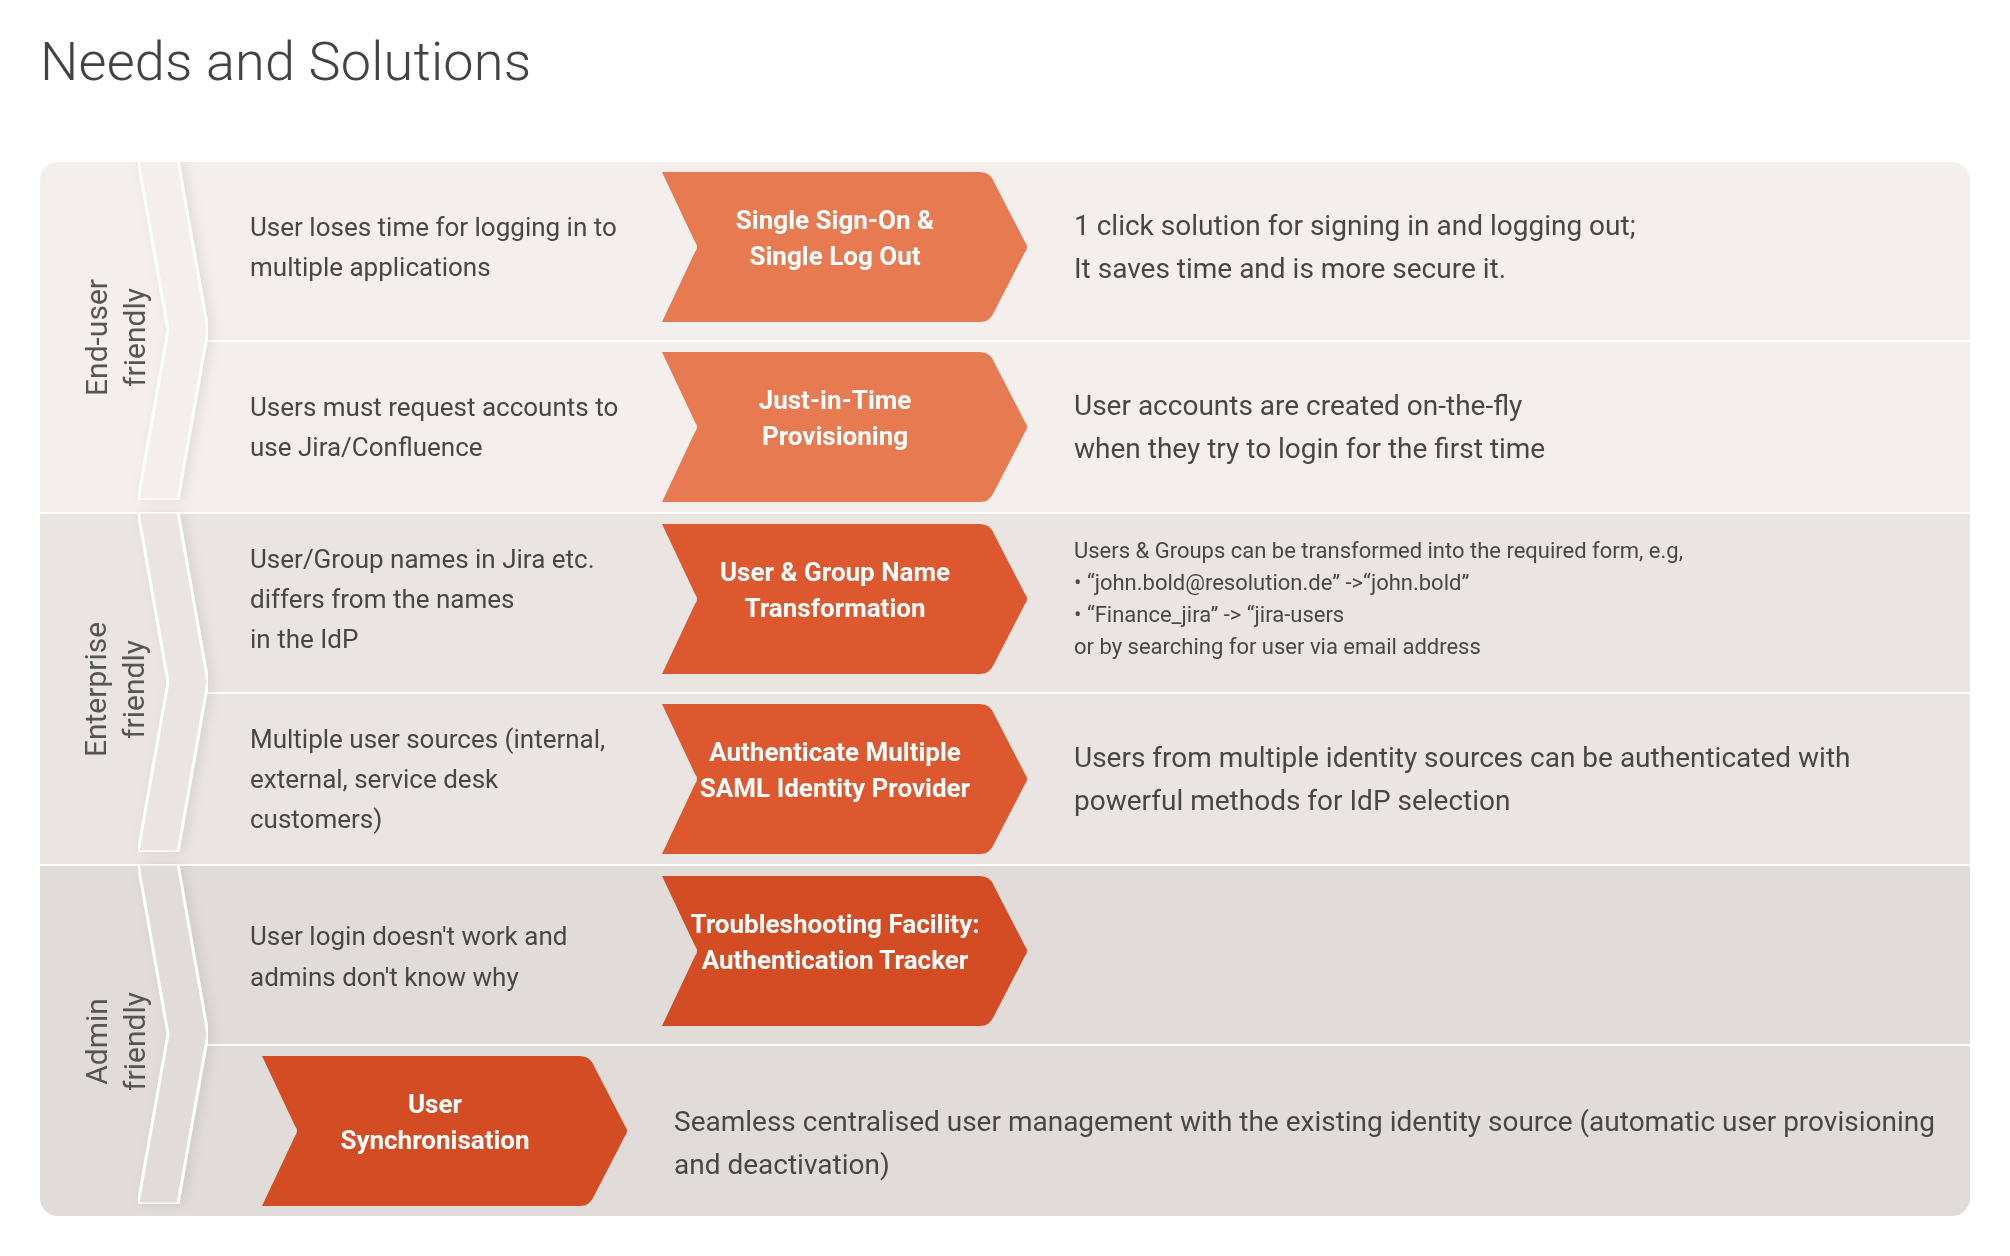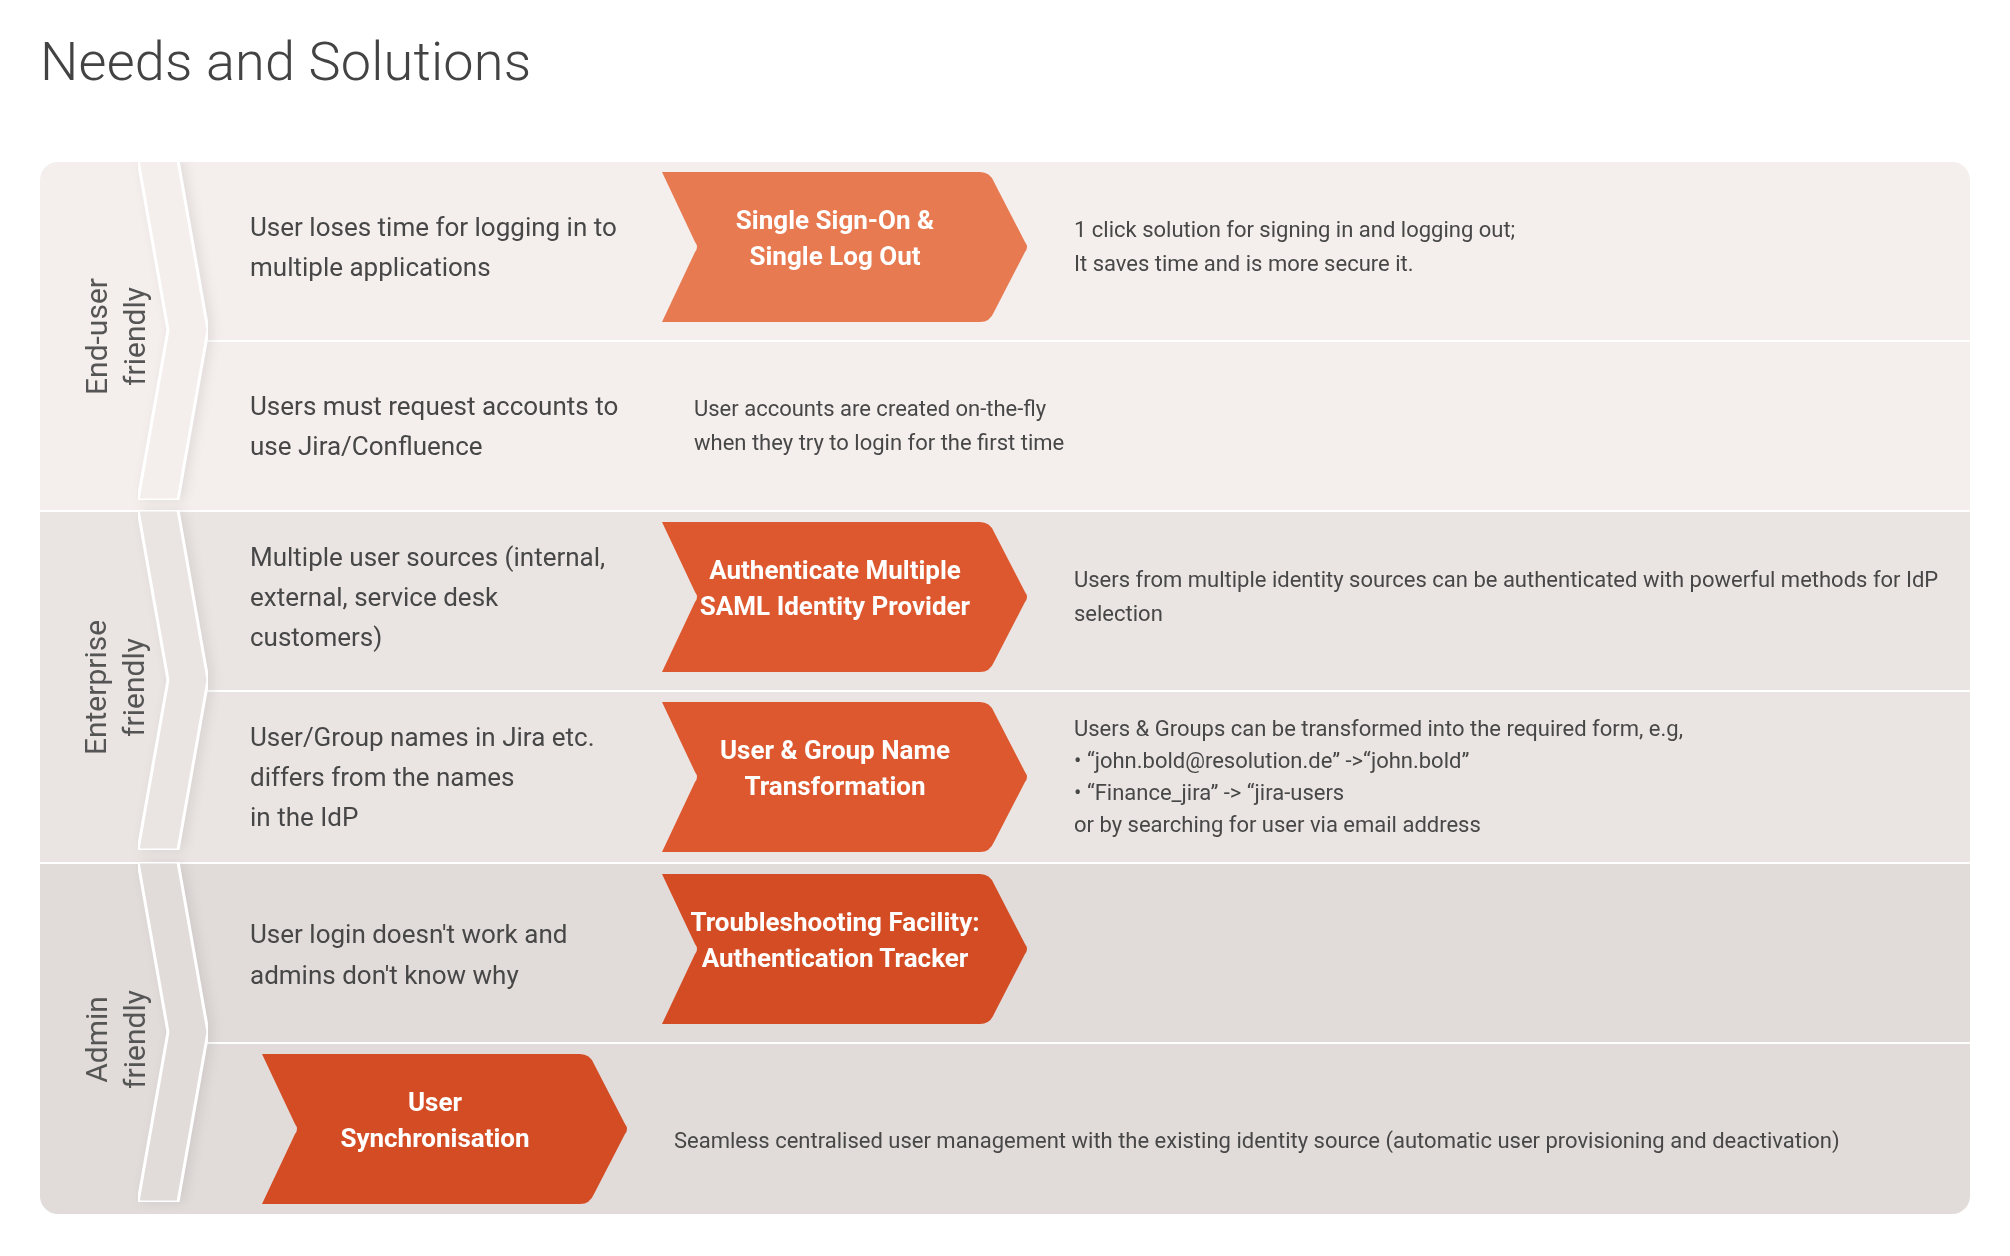--- a/index.html
+++ b/index.html
@@ -85,21 +85,21 @@
   .sol-text-f {
     font-family: inherit;
     font-size: 26px;
     font-weight: 700;
     fill: #ffffff;
   }
   .benefit {
     flex: 1 1 auto;
     display: flex;
     align-items: center;
-    font-size: 22px;
+    font-size: 28px;
     line-height: 1.55;
     color: #474747;
     padding-left: 44px;
     padding-right: 10px;
   }
   .benefit.small { font-size: 22px; line-height: 1.45; }
   .bg-a { background: #f4efed; }
   .bg-b { background: #eae5e3; }
   .bg-c { background: #e1dcda; }
 </style>
@@ -124,57 +124,63 @@
       <svg viewBox="0 0 380 170" preserveAspectRatio="none">
         <path d="M12,10 L330,10 Q340,10 344,20 L375,80 Q379,85 375,90 L344,150 Q340,160 330,160 L12,160 L45,90 Q49,85 45,80 Z" fill="#e87a51"></path>
         <text class="sol-text-f" text-anchor="middle"><tspan x="185" y="67">Single Sign-On &amp;</tspan><tspan x="185" y="103">Single Log Out</tspan></text>
       </svg>
           </div>
           <div class="benefit" style="white-space: pre-line;">1 click solution for signing in and logging out;
 It saves time and is more secure it.</div>
         </div>
         <div class="row">
           <div class="problem" style="white-space: pre-line;">Users must request accounts to use Jira/Confluence</div>
+          <div class="sol-arrow">
+      <svg viewBox="0 0 380 170" preserveAspectRatio="none">
+        <path d="M12,10 L330,10 Q340,10 344,20 L375,80 Q379,85 375,90 L344,150 Q340,160 330,160 L12,160 L45,90 Q49,85 45,80 Z" fill="#e87a51"></path>
+        <text class="sol-text-f" text-anchor="middle"><tspan x="185" y="67">Just-in-Time</tspan><tspan x="185" y="103">Provisioning</tspan></text>
+      </svg>
+          </div>
           <div class="benefit" style="white-space: pre-line;">User accounts are created on-the-fly
 when they try to login for the first time</div>
         </div>
       </div>
     </div>
     <div class="category bg-b">
       <div class="cat-label-wrap">
         <div class="cat-label">Enterprise
 friendly</div>
         <svg class="cat-chevron" viewBox="0 0 70 340" preserveAspectRatio="none">
           <path d="M0,0 L40,0 L70,170 L40,340 L0,340 L30,170 Z" fill="#eae5e3" stroke="#ffffff" stroke-width="3"></path>
         </svg>
       </div>
       <div class="rows">
         <div class="row">
-          <div class="problem" style="white-space: pre-line;">Multiple user sources (internal, external, service desk customers)</div>
-          <div class="sol-arrow">
-      <svg viewBox="0 0 380 170" preserveAspectRatio="none">
-        <path d="M12,10 L330,10 Q340,10 344,20 L375,80 Q379,85 375,90 L344,150 Q340,160 330,160 L12,160 L45,90 Q49,85 45,80 Z" fill="#dd582f"></path>
-        <text class="sol-text-f" text-anchor="middle"><tspan x="185" y="67">Authenticate Multiple</tspan><tspan x="185" y="103">SAML Identity Provider</tspan></text>
-      </svg>
-          </div>
-          <div class="benefit" style="white-space: pre-line;">Users from multiple identity sources can be authenticated with powerful methods for IdP selection</div>
-        </div>
-        <div class="row">
           <div class="problem" style="white-space: pre-line;">User/Group names in Jira etc. differs from the names
 in the IdP</div>
           <div class="sol-arrow">
       <svg viewBox="0 0 380 170" preserveAspectRatio="none">
         <path d="M12,10 L330,10 Q340,10 344,20 L375,80 Q379,85 375,90 L344,150 Q340,160 330,160 L12,160 L45,90 Q49,85 45,80 Z" fill="#dd582f"></path>
         <text class="sol-text-f" text-anchor="middle"><tspan x="185" y="67">User &amp; Group Name</tspan><tspan x="185" y="103">Transformation</tspan></text>
       </svg>
           </div>
           <div class="benefit small" style="white-space: pre-line;">Users &amp; Groups can be transformed into the required form, e.g,
 • “john.bold@resolution.de” -&gt;“john.bold”
 • “Finance_jira” -&gt; “jira-users
 or by searching for user via email address</div>
+        </div>
+        <div class="row">
+          <div class="problem" style="white-space: pre-line;">Multiple user sources (internal, external, service desk customers)</div>
+          <div class="sol-arrow">
+      <svg viewBox="0 0 380 170" preserveAspectRatio="none">
+        <path d="M12,10 L330,10 Q340,10 344,20 L375,80 Q379,85 375,90 L344,150 Q340,160 330,160 L12,160 L45,90 Q49,85 45,80 Z" fill="#dd582f"></path>
+        <text class="sol-text-f" text-anchor="middle"><tspan x="185" y="67">Authenticate Multiple</tspan><tspan x="185" y="103">SAML Identity Provider</tspan></text>
+      </svg>
+          </div>
+          <div class="benefit" style="white-space: pre-line;">Users from multiple identity sources can be authenticated with powerful methods for IdP selection</div>
         </div>
       </div>
     </div>
     <div class="category bg-c">
       <div class="cat-label-wrap">
         <div class="cat-label">Admin
 friendly</div>
         <svg class="cat-chevron" viewBox="0 0 70 340" preserveAspectRatio="none">
           <path d="M0,0 L40,0 L70,170 L40,340 L0,340 L30,170 Z" fill="#e1dcda" stroke="#ffffff" stroke-width="3"></path>
         </svg>

